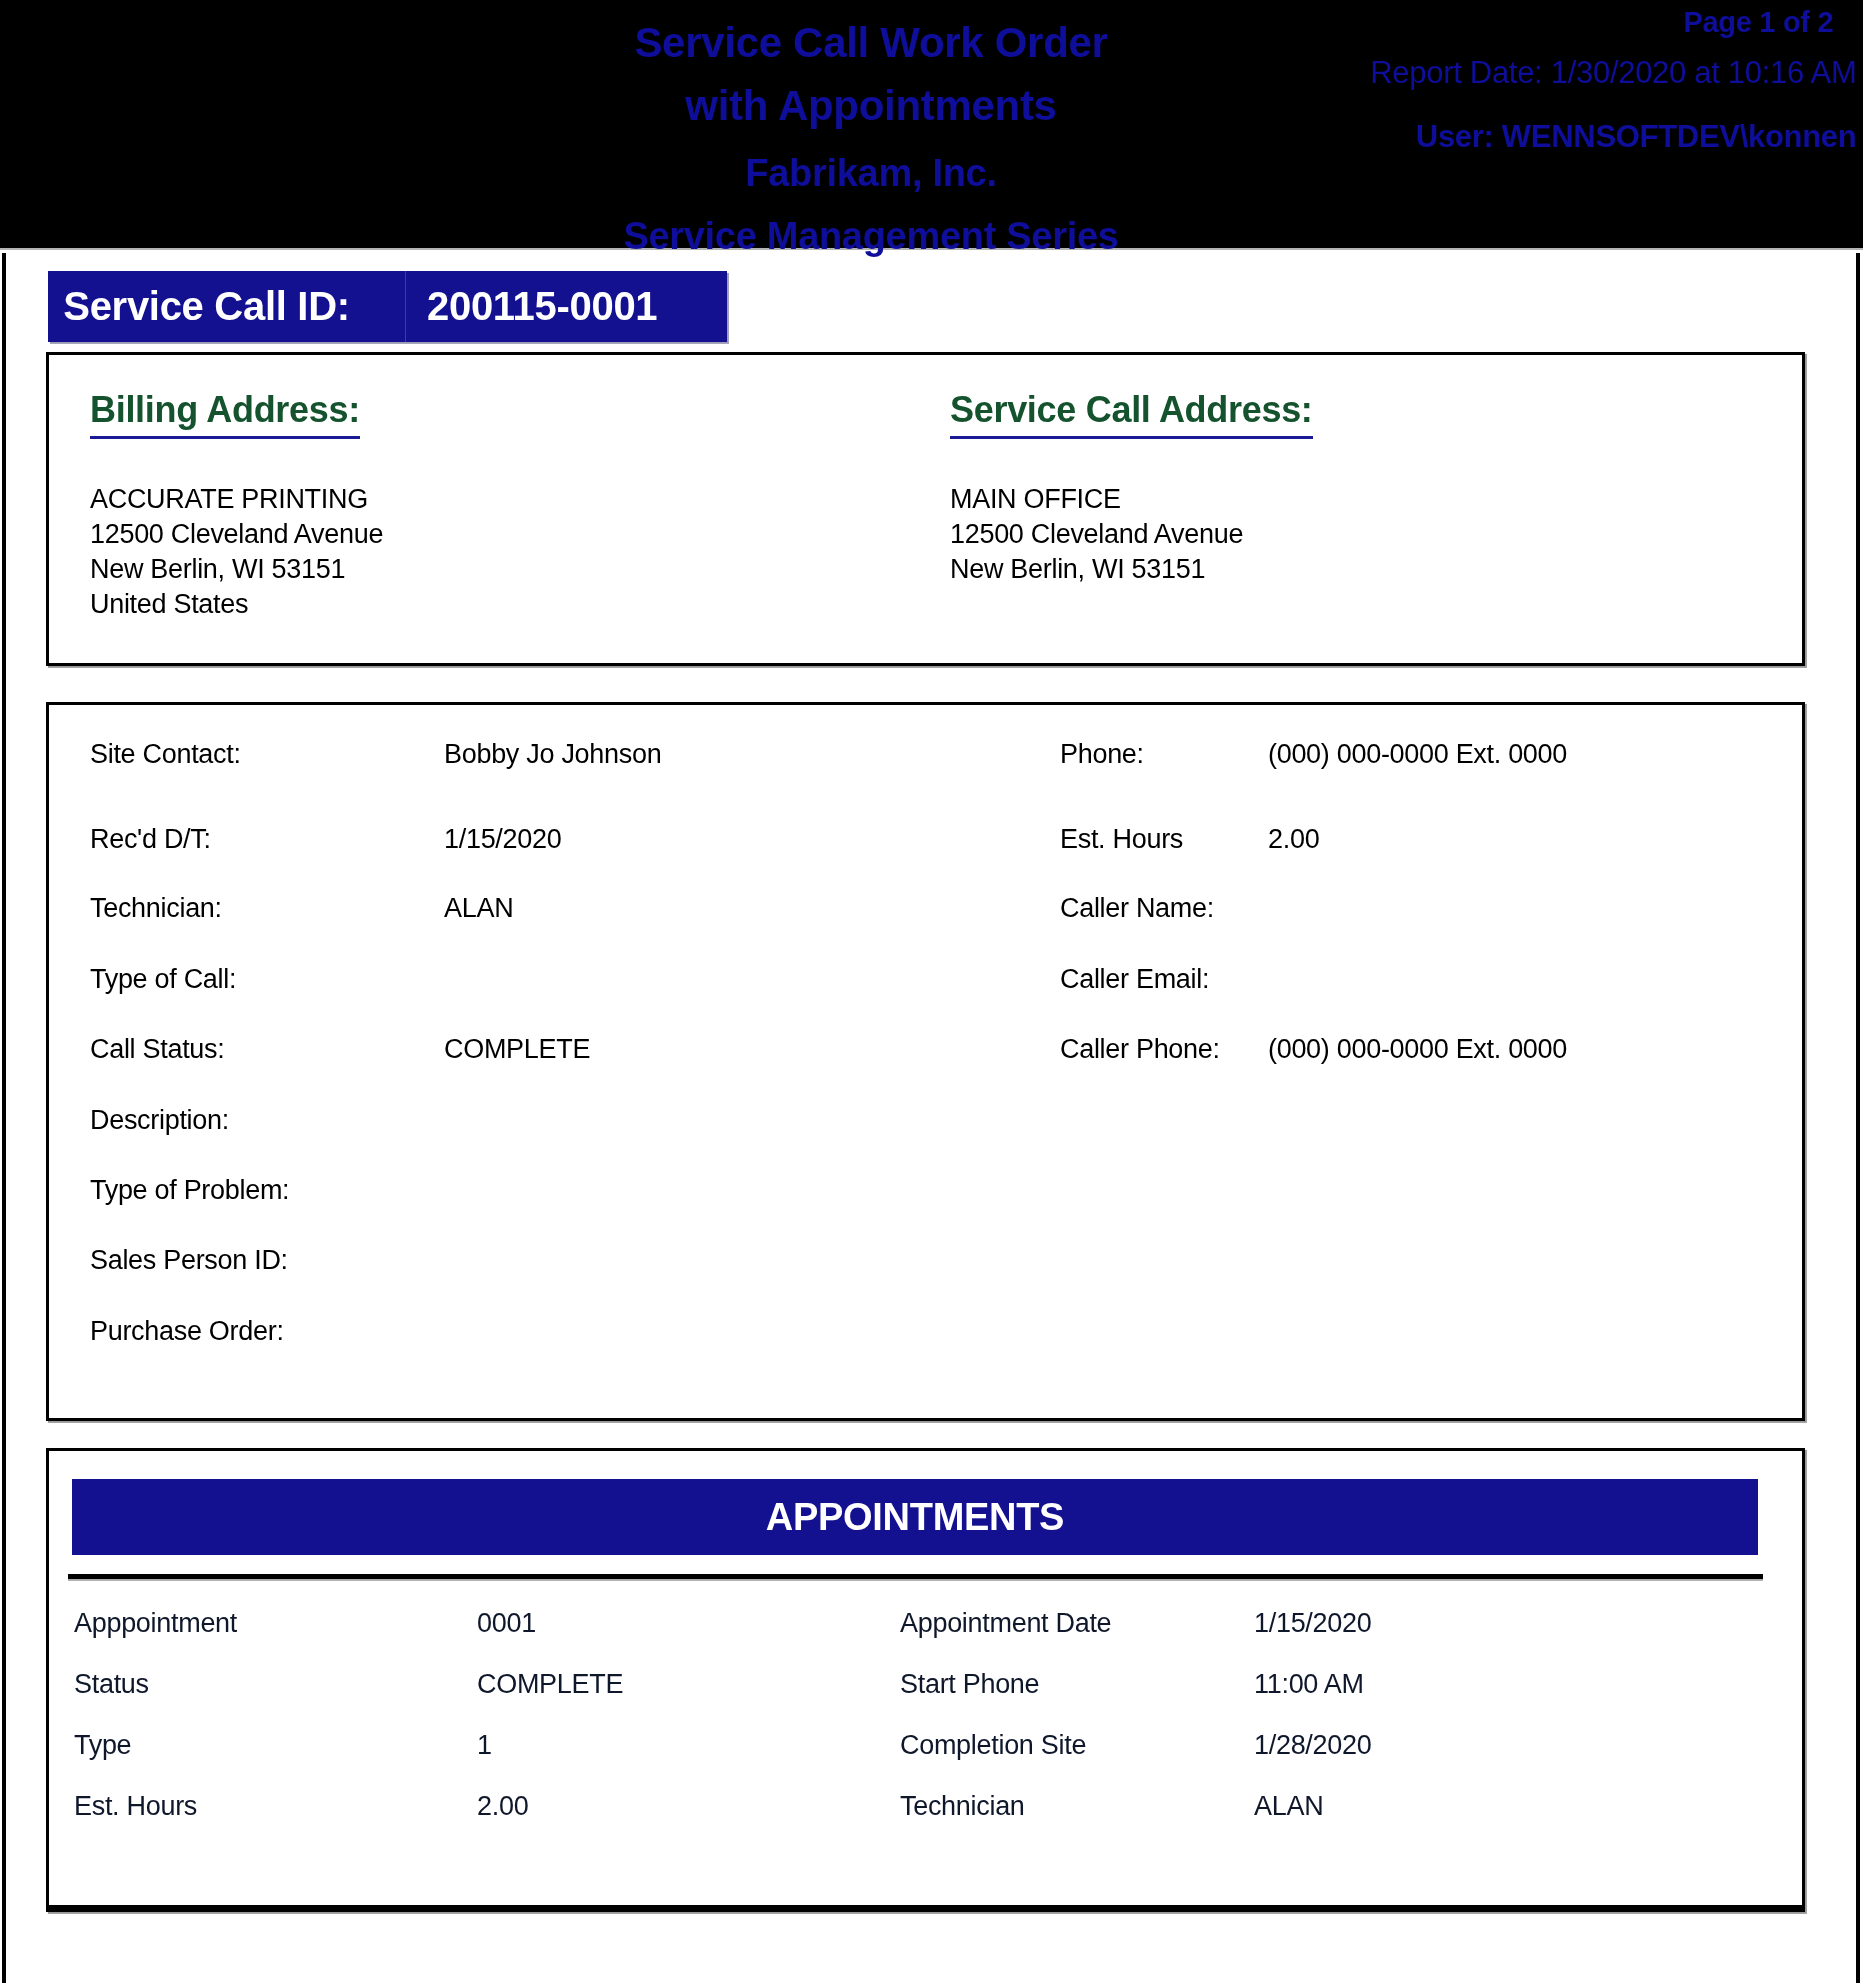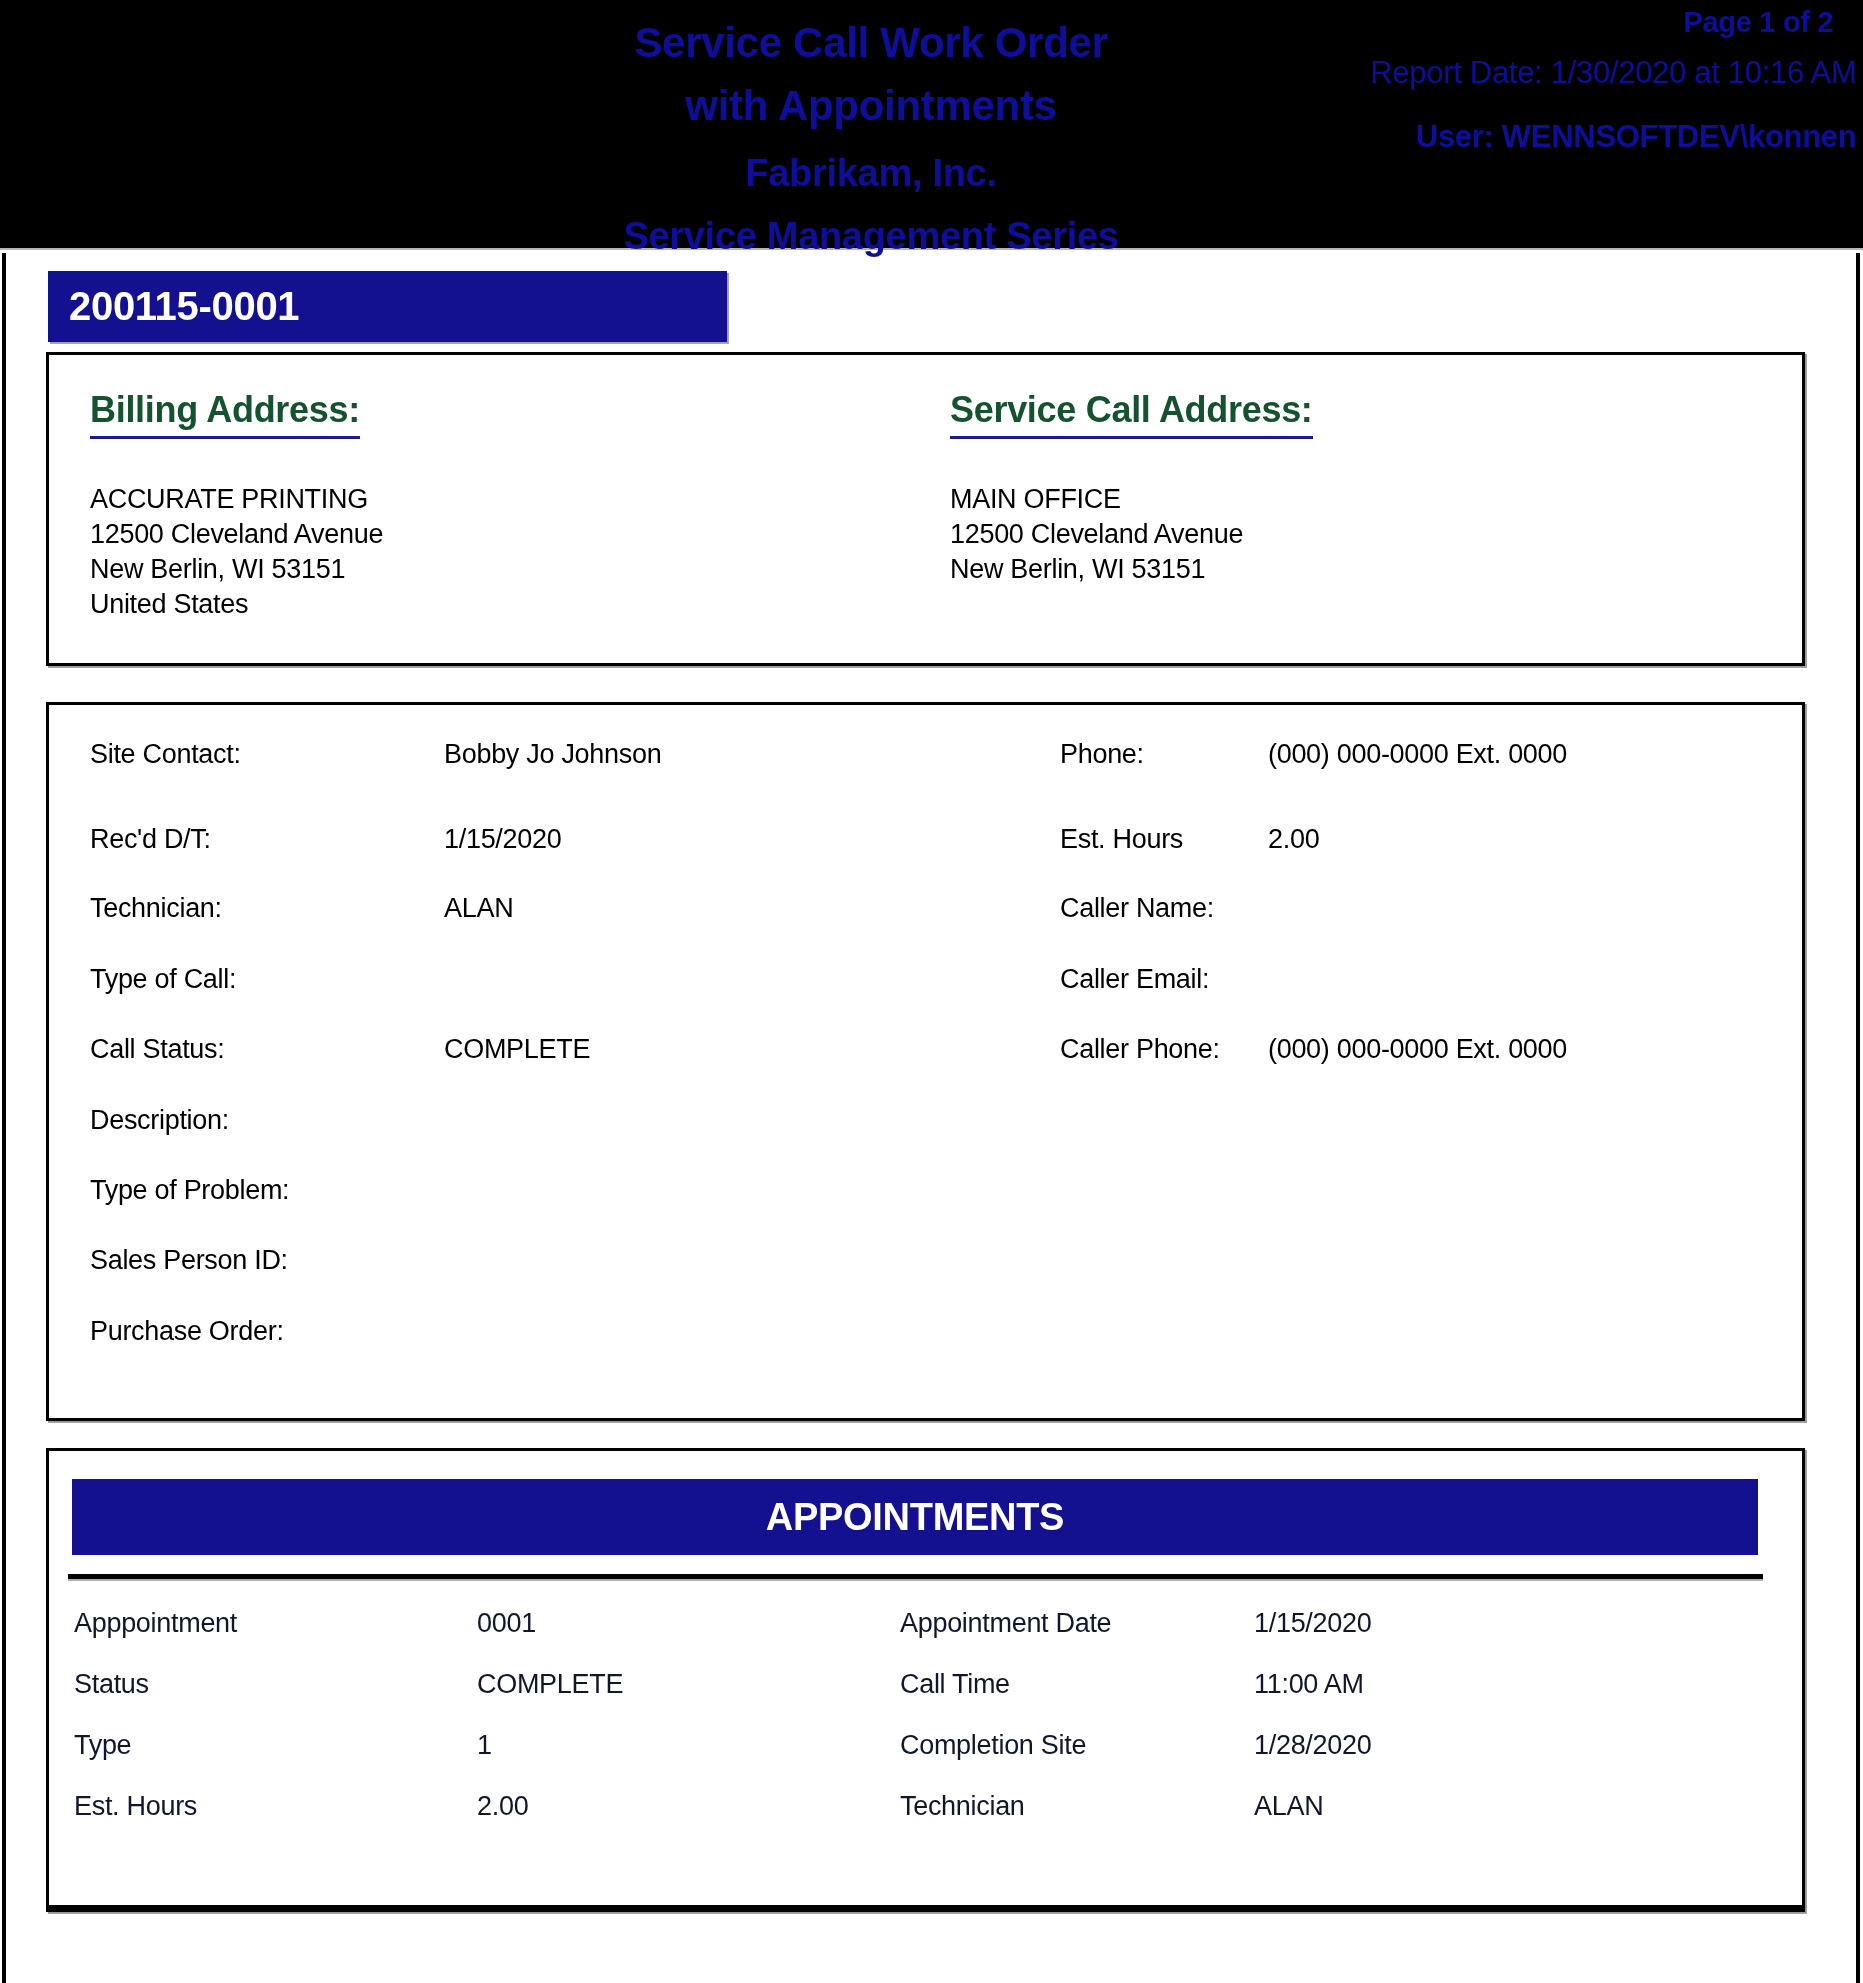--- a/index.html
+++ b/index.html
@@ -85,20 +85,21 @@
       <div class="page-info">Page 1 of 2</div>
       <div class="report-date">Report Date: 1/30/2020 at 10:16 AM</div>
       <div class="report-user">User: WENNSOFTDEV\konnen</div>
     </div>
   </div>
 
   <div class="page-border-left"></div>
   <div class="page-border-right"></div>
 
   <div class="sc-bar">
+    <div class="sc-label">Service Call ID:</div>
     <div class="sc-value">200115-0001</div>
   </div>
 
   <div class="box box-billing">
     <span class="addr-heading left">Billing Address:</span>
     <span class="addr-heading right">Service Call Address:</span>
     <div class="addr-lines left">
       <div>ACCURATE PRINTING</div>
       <div>12500 Cleveland Avenue</div>
       <div>New Berlin, WI 53151</div>
@@ -167,21 +168,21 @@
 
     <div class="arow" style="top:157px">
       <span class="alabel1">Apppointment</span>
       <span class="avalue1">0001</span>
       <span class="alabel2">Appointment Date</span>
       <span class="avalue2">1/15/2020</span>
     </div>
     <div class="arow" style="top:218px">
       <span class="alabel1">Status</span>
       <span class="avalue1">COMPLETE</span>
-      <span class="alabel2">Call Time</span>
+      <span class="alabel2">Start Phone</span>
       <span class="avalue2">11:00 AM</span>
     </div>
     <div class="arow" style="top:279px">
       <span class="alabel1">Type</span>
       <span class="avalue1">1</span>
       <span class="alabel2">Completion Site</span>
       <span class="avalue2">1/28/2020</span>
     </div>
     <div class="arow" style="top:340px">
       <span class="alabel1">Est. Hours</span>

